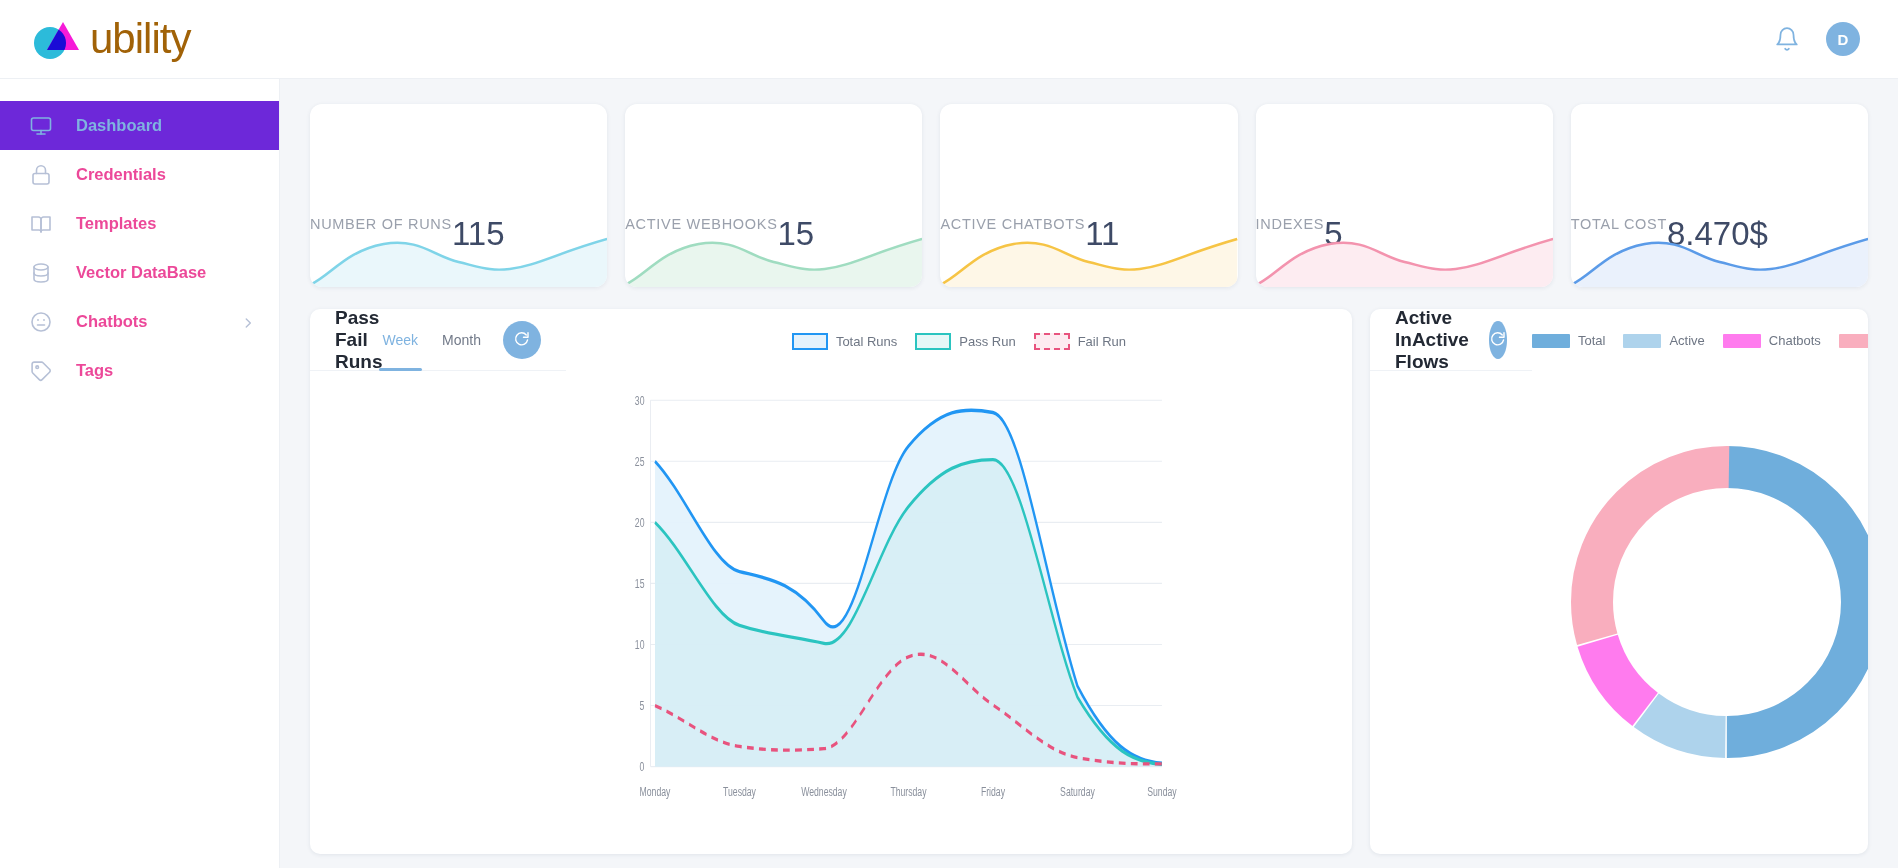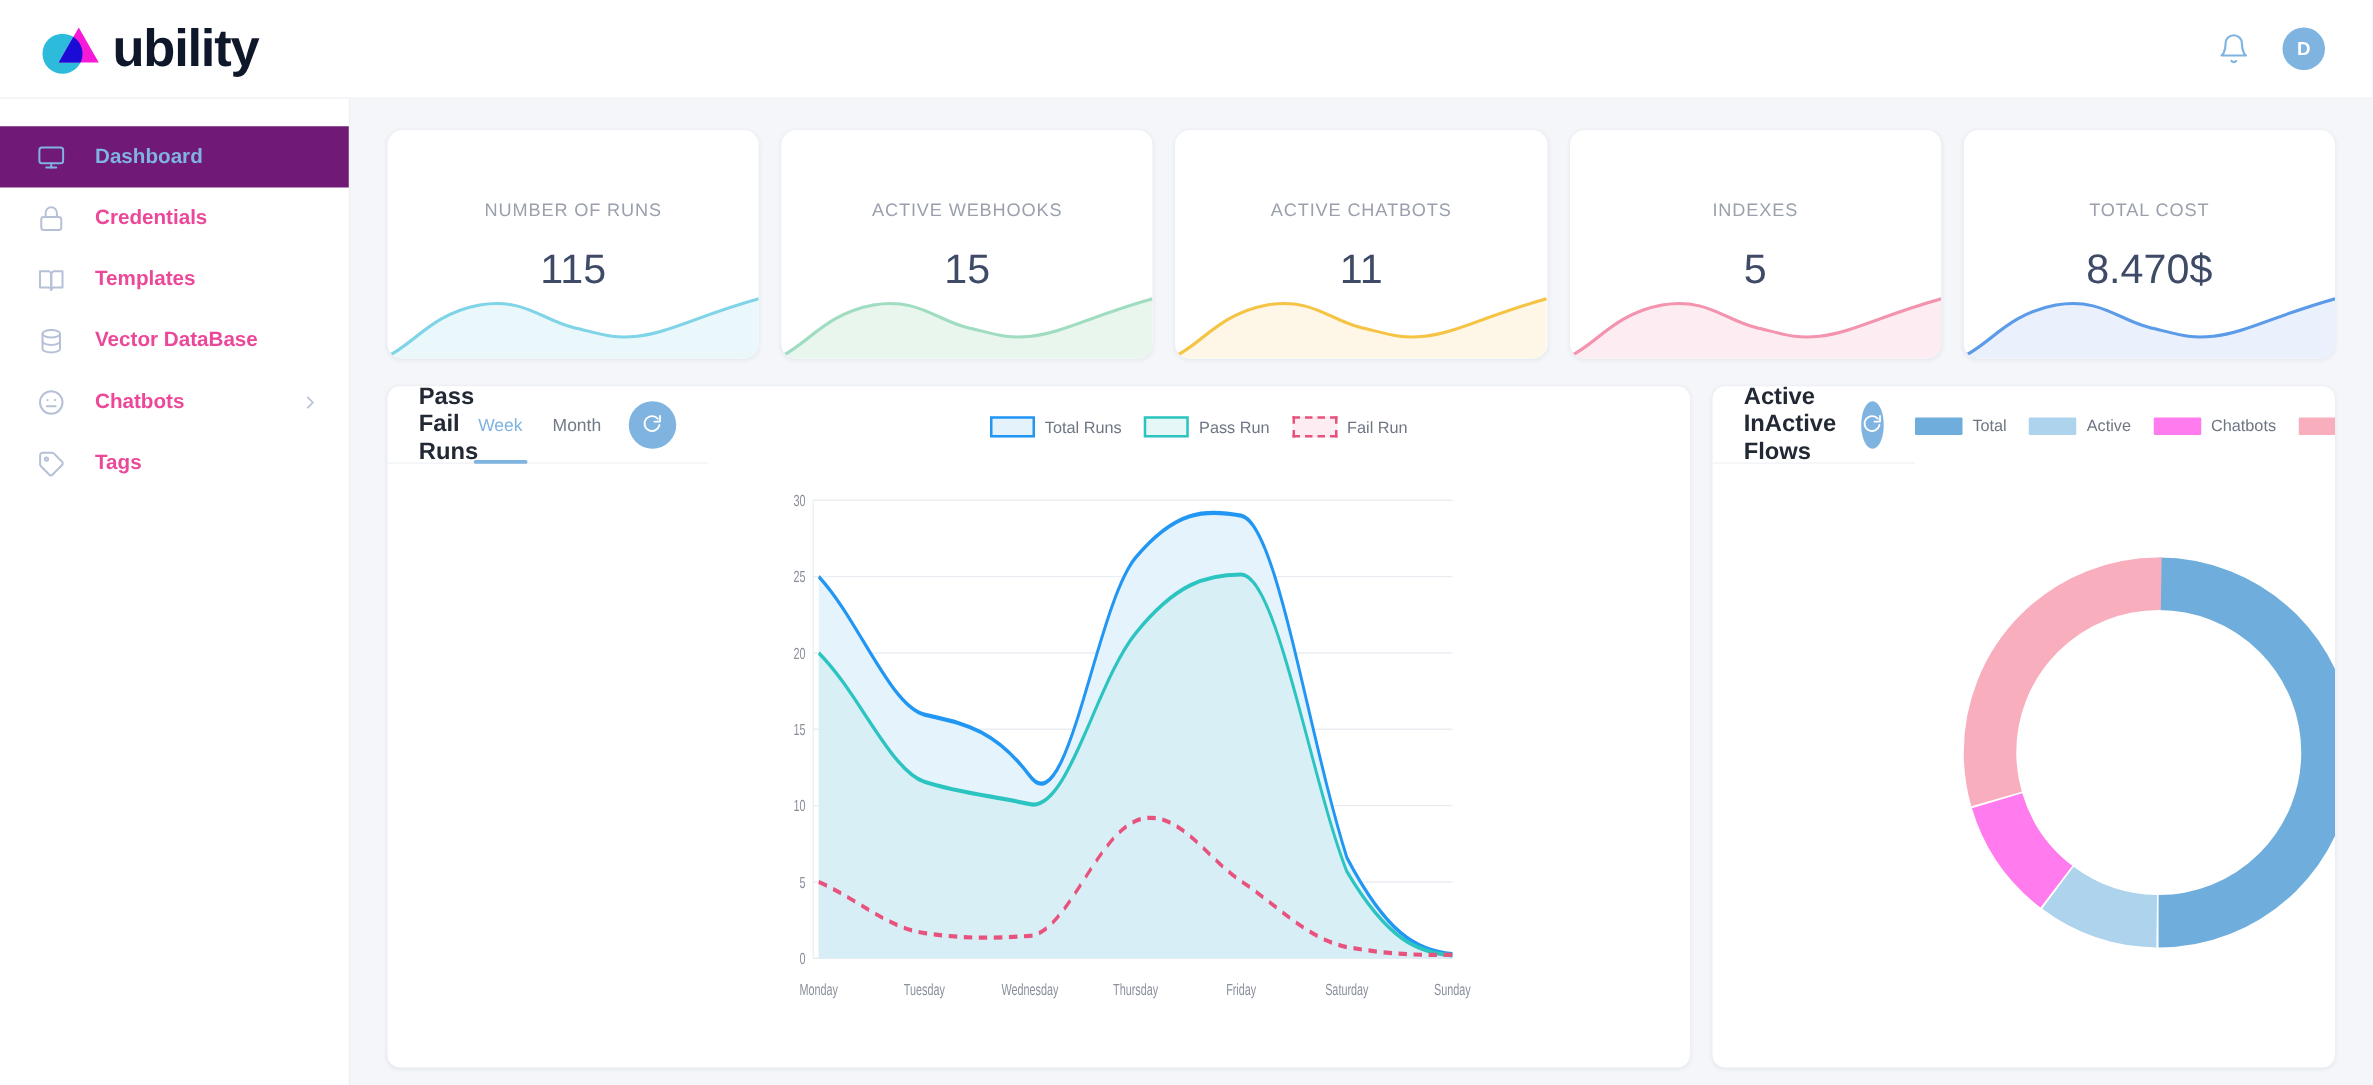--- a/index.html
+++ b/index.html
@@ -14,21 +14,21 @@
   
   .topbar {
     height: 79px; background: #FFFFFF; flex: 0 0 79px;
     display: flex; align-items: center; justify-content: space-between;
     padding: 0 38px 0 28px; border-bottom: 1px solid #EDF0F4;
     position: relative; z-index: 5;
   }
   .brand { display: flex; align-items: center; gap: 4px; }
   .brand-mark { width: 58px; height: 46px; position: relative; }
   .brand-word {
-    font-size: 42px; font-weight: 700; color: #0f172a; letter-spacing: -1px;
+    font-size: 42px; font-weight: 400; color: #a16207; letter-spacing: -1px;
     line-height: 1;
   }
   .topbar-right { display: flex; align-items: center; gap: 26px; }
   .bell { width: 26px; height: 26px; color: #7FB3E0; cursor: pointer; }
   .avatar {
     width: 34px; height: 34px; border-radius: 50%; background: #7FB3E0;
     color: #fff; font-size: 15px; font-weight: 600;
     display: flex; align-items: center; justify-content: center; cursor: pointer;
   }
 
@@ -42,32 +42,32 @@
   }
   .nav-item {
     height: 49px; display: flex; align-items: center;
     padding: 0 24px 0 28px; gap: 22px; cursor: pointer;
     color: #ec4899; font-size: 16.5px; font-weight: 600;
     margin-bottom: 0px;
   }
   .nav-item .nav-ico { width: 26px; height: 26px; flex: 0 0 26px; color: #B6C0D6; display:flex; align-items:center; justify-content:center; }
   .nav-item .nav-label { flex: 1; }
   .nav-item .nav-chev { width: 14px; height: 14px; color: #B6C0D6; }
-  .nav-item.active { background: #701a75; color: #7FB3E0; }
+  .nav-item.active { background: #6d28d9; color: #7FB3E0; }
   .nav-item.active .nav-ico { color: #7FB3E0; }
 
   
   .main { flex: 1; min-width: 0; padding: 25px 30px 0 30px; overflow: hidden; }
 
   
   .stats { display: flex; gap: 18px; }
   .stat-card {
     flex: 1; height: 183px; background: #fff; border-radius: 12px;
     box-shadow: 0 1px 4px rgba(30,50,90,0.09);
-    display: flex; flex-direction: column; align-items: center;
+    display: flex; flex-direction: row; align-items: center;
     position: relative; overflow: hidden; padding-top: 57px;
   }
   .stat-label {
     font-size: 14.5px; color: #9AA0AC; letter-spacing: 0.7px; font-weight: 400;
   }
   .stat-value { font-size: 33px; color: #3E4A66; font-weight: 400; margin-top: 19px; }
   .stat-spark { position: absolute; left: 0; right: 0; bottom: 0; height: 56px; }
   .stat-spark svg { display: block; width: 100%; height: 100%; }
 
   

